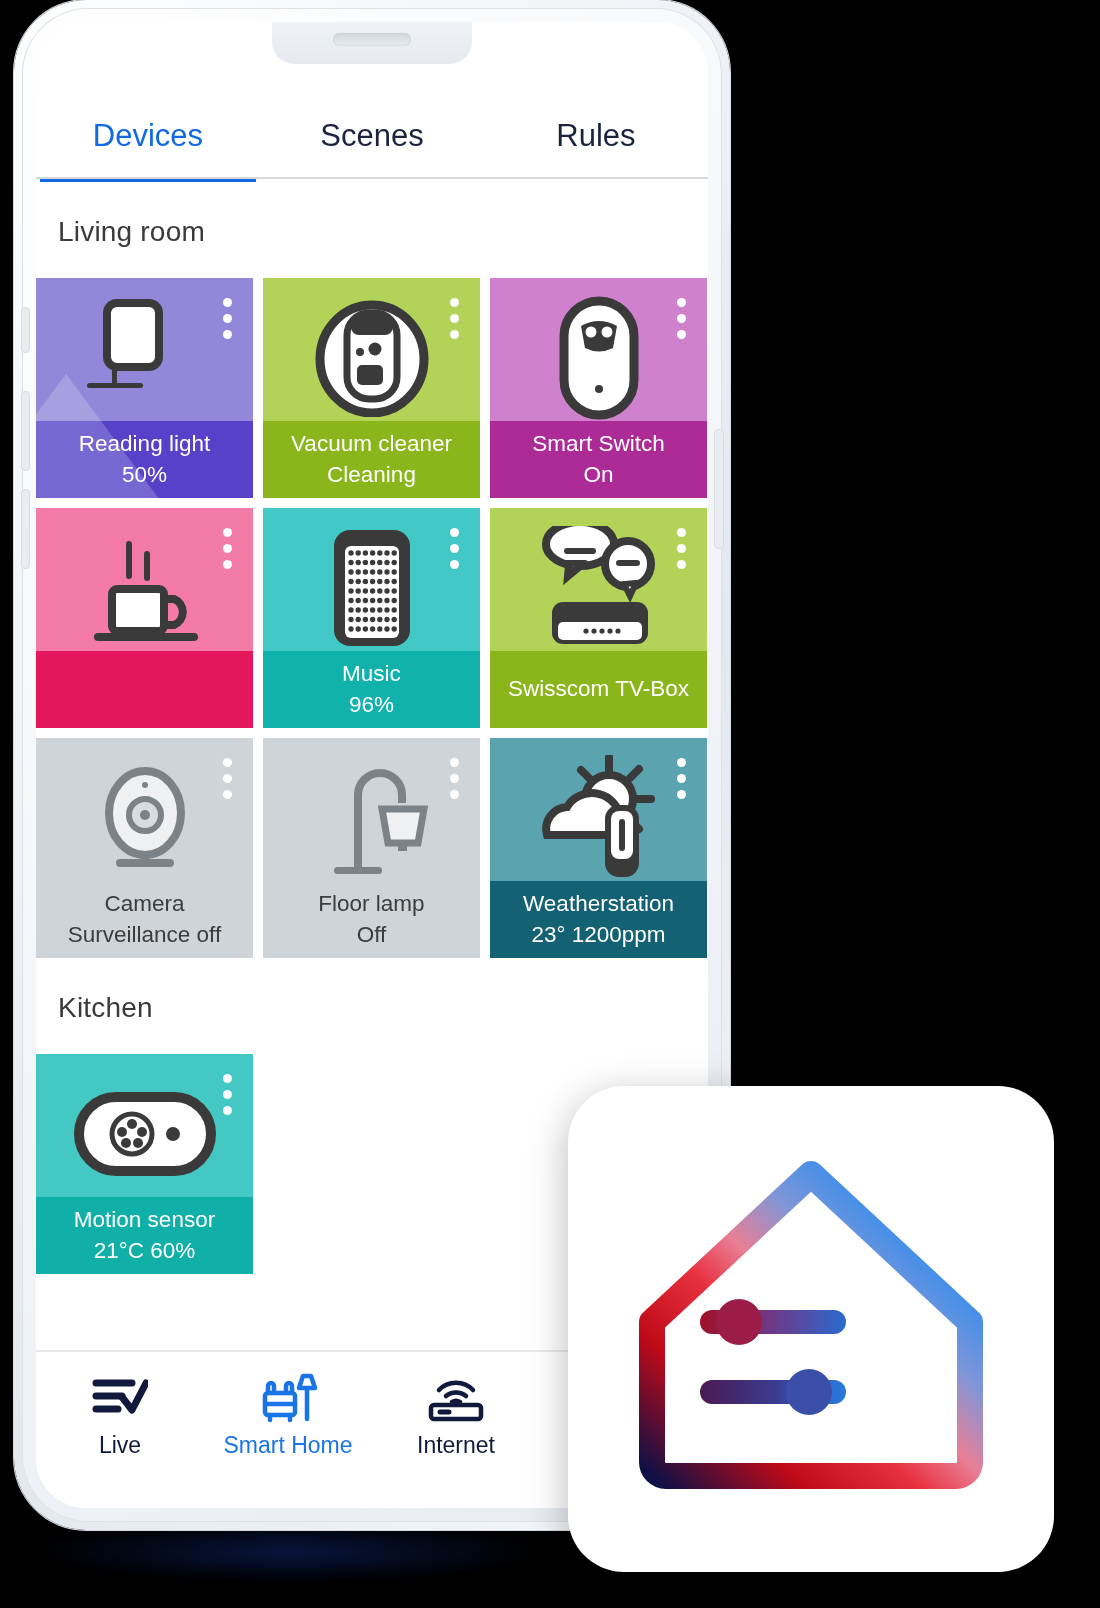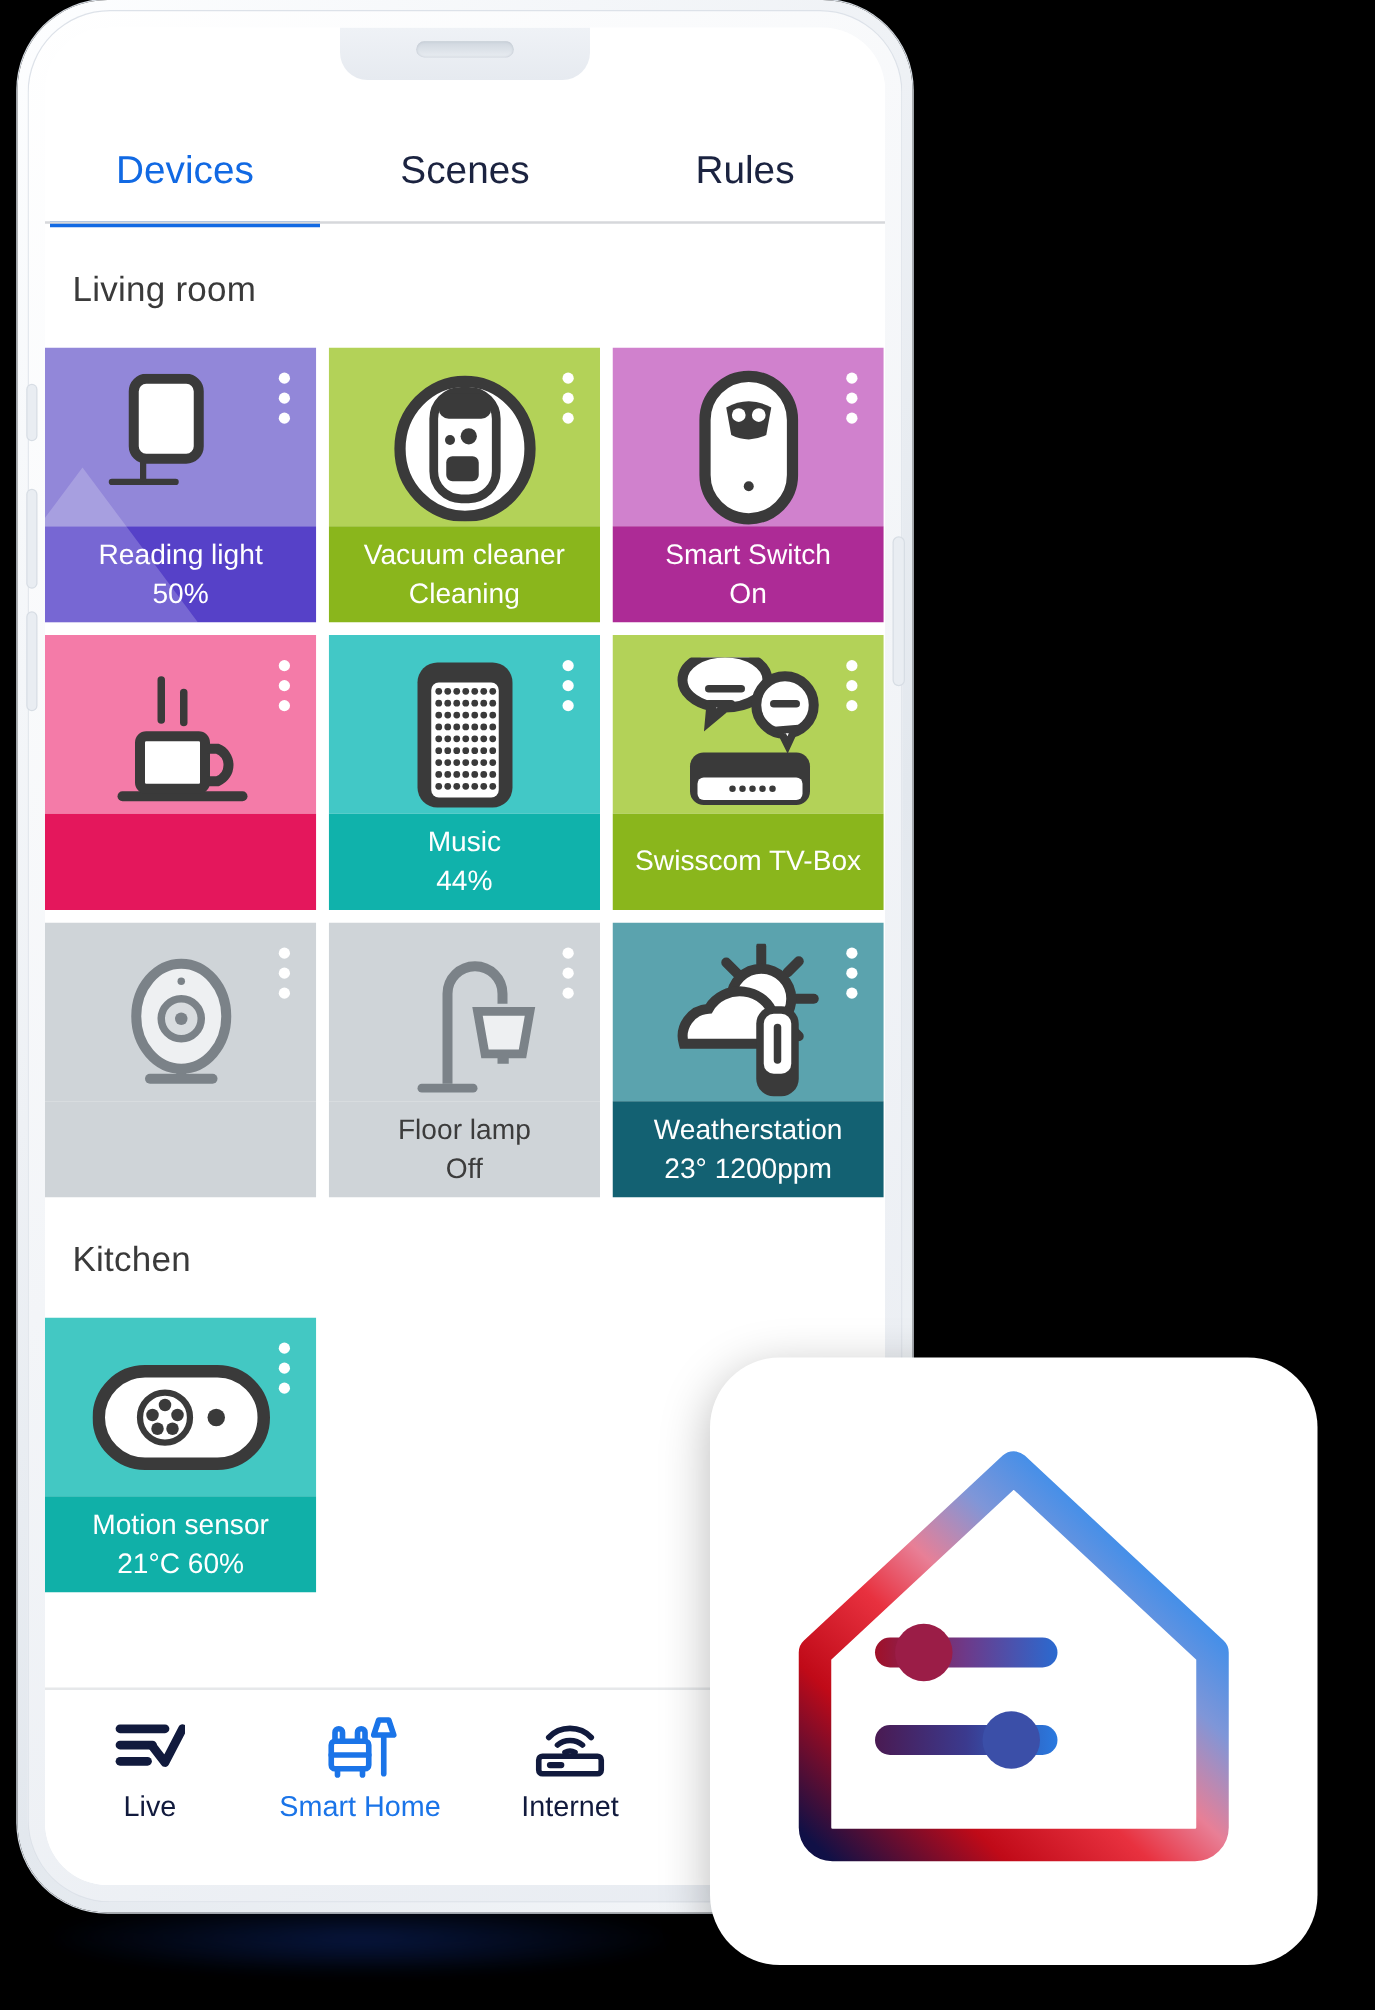--- a/index.html
+++ b/index.html
@@ -323,21 +323,21 @@
                     <circle cx="35.4" cy="103" r="2.7"></circle>
                     <circle cx="42.6" cy="103" r="2.7"></circle>
                     <circle cx="49.8" cy="103" r="2.7"></circle>
                     <circle cx="57" cy="103" r="2.7"></circle>
                     <circle cx="64.2" cy="103" r="2.7"></circle>
                   </g>
                 </svg>
               </div>
               <div class="label">
                 <div>Music</div>
-                <div>44%</div>
+                <div>96%</div>
               </div>
             </div>
             <div class="tile">
               <div class="top" style="background: rgb(179, 210, 88);"></div>
               <div class="bot" style="background: rgb(138, 182, 28);"></div>
               <div class="menu">
                 <i></i>
                 <i></i>
                 <i></i>
               </div>
@@ -374,20 +374,24 @@
               </div>
               <div class="art">
                 <svg width="110" height="118" viewBox="0 0 110 118">
       <rect x="26" y="100" width="58" height="8" rx="4" fill="#7b8288"></rect>
       <rect x="51" y="86" width="8" height="16" fill="#7b8288"></rect>
       <ellipse cx="55" cy="54" rx="36" ry="42" fill="#eef0f2" stroke="#7b8288" stroke-width="8"></ellipse>
       <circle cx="55" cy="56" r="16" fill="#d8dcdf" stroke="#7b8288" stroke-width="6"></circle>
       <circle cx="55" cy="56" r="5" fill="#7b8288"></circle>
       <circle cx="55" cy="26" r="3" fill="#7b8288"></circle>
                 </svg>
+              </div>
+              <div class="label">
+                <div>Camera</div>
+                <div>Surveillance off</div>
               </div>
             </div>
             <div class="tile grey">
               <div class="top" style="background: rgb(207, 212, 216);"></div>
               <div class="bot" style="background: rgb(207, 212, 216);"></div>
               <div class="menu">
                 <i></i>
                 <i></i>
                 <i></i>
               </div>

